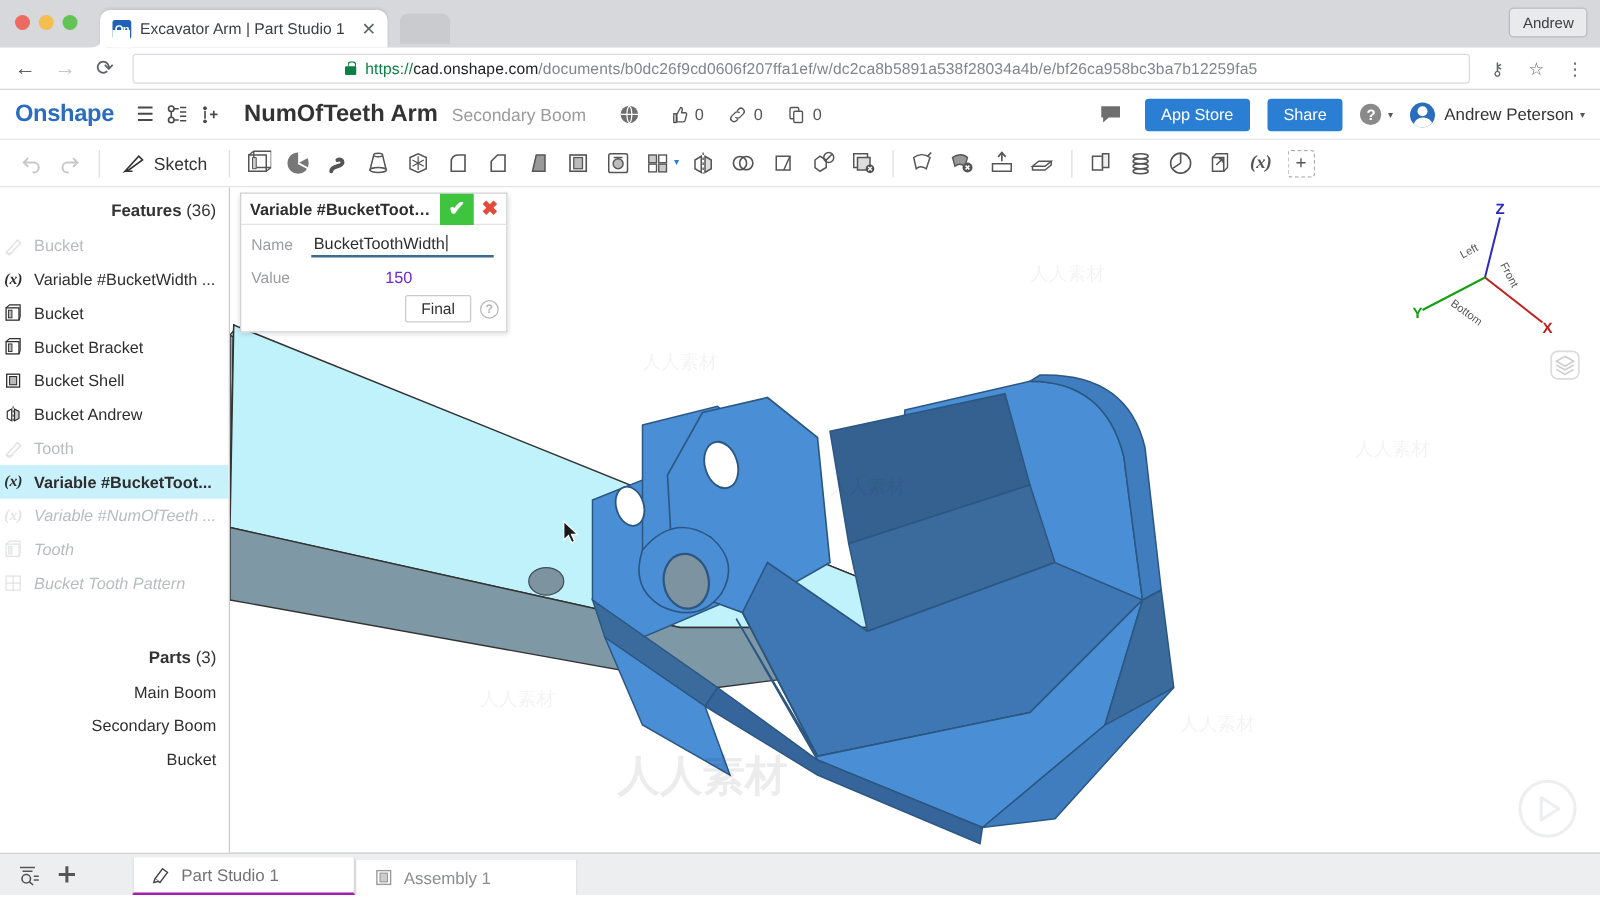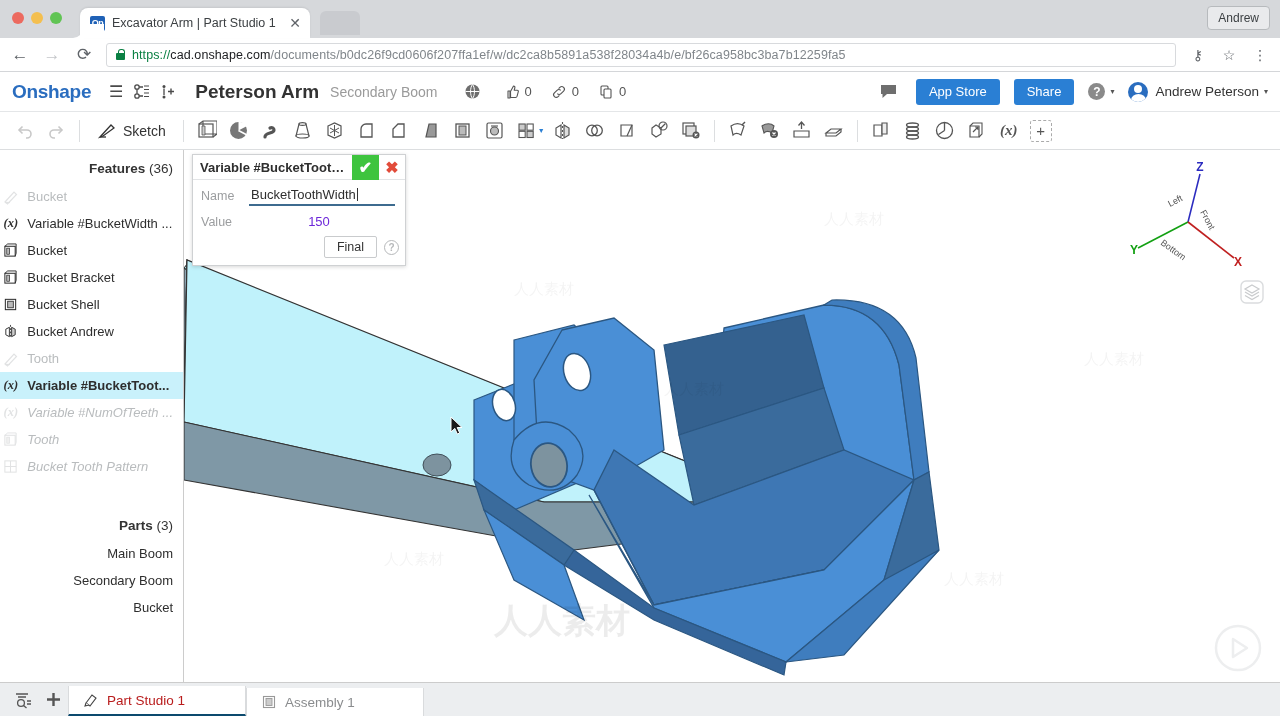--- a/index.html
+++ b/index.html
@@ -53,21 +53,21 @@
   }
 
   .browser-toolbar{
     height:34px; background:#fff; border-bottom:1px solid #d4d6d9;
     display:flex; align-items:center; padding:0 10px; gap:12px;
   }
   .nav-ico{ font-size:17px; color:#5f6368; width:20px; text-align:center; line-height:1; }
   .nav-ico.dim{ color:#c4c6c9; }
   .omnibox{
     flex:1; height:24px; border:1px solid #d8dadd; border-radius:3px;
-    display:flex; align-items:center; padding:0 9px; gap:7px; background:#fff;
+    display:flex; align-items:center; padding:0 9px; gap:7px; background:#fff;justify-content:center;
   }
   .lock{ width:9px; height:11px; position:relative; flex:none; }
   .lock:after{
     content:""; position:absolute; left:0; bottom:0; width:9px; height:7px;
     background:#0a8043; border-radius:1px;
   }
   .lock:before{
     content:""; position:absolute; left:2px; top:0; width:5px; height:6px;
     border:1.5px solid #0a8043; border-bottom:none; border-radius:3px 3px 0 0;
   }
@@ -232,21 +232,21 @@
   .bottombar{
     height:34px; background:#eceef0; border-top:1px solid #ccc;
     display:flex; align-items:flex-end; padding-left:8px; position:relative;
   }
   .bb-ico{ width:30px;height:34px;display:flex;align-items:center;justify-content:center;color:#555; }
   .btab{
     height:28px; min-width:178px; background:#fff; display:flex; align-items:center;
     gap:8px; padding:0 14px; font-size:13.5px; color:#8a8c8e;
     border-left:1px solid #d9dbdd; border-right:1px solid #d9dbdd;
   }
-  .btab.active{ color:#b91c1c; border-bottom:2px solid #0c4a6e; height:30px; }
+  .btab.active{ color:#737373; border-bottom:2px solid #a21caf; height:30px;margin-left:38px; }
 </style>
 </head>
 <body>
 
 <div class="browser-tabstrip">
   <div class="traffic">
     <span class="tl-red"></span>
     <span class="tl-yellow"></span>
     <span class="tl-green"></span>
   </div>
@@ -286,21 +286,21 @@
     </svg>
   </div>
   <div class="hdr-ico">
     <svg width="18" height="18" viewBox="0 0 18 18">
       <circle cx="5" cy="3.5" r="1.5" fill="#4a4a4a"></circle>
       <circle cx="5" cy="14" r="1.5" fill="#4a4a4a"></circle>
       <path d="M5 5.5 V12" stroke="#4a4a4a" stroke-width="1.3"></path>
       <path d="M12 5.5 v6 M9 8.5 h6" stroke="#4a4a4a" stroke-width="1.4"></path>
     </svg>
   </div>
-  <div class="doc-title">Peterson Arm</div>
+  <div class="doc-title">NumOfTeeth Arm</div>
   <div class="doc-sub">Secondary Boom</div>
   <div class="hdr-ico globe">
     <svg width="17" height="17" viewBox="0 0 17 17">
       <circle cx="8.5" cy="8.5" r="7" fill="#6e6e6e"></circle>
       <path d="M1.5 8.5h14M8.5 1.5c2.6 2.8 2.6 11.2 0 14M8.5 1.5c-2.6 2.8-2.6 11.2 0 14" stroke="#fff" stroke-width="1" fill="none"></path>
     </svg>
   </div>
   <div class="counts">
     <div class="count">
       <svg width="16" height="16" viewBox="0 0 16 16">

